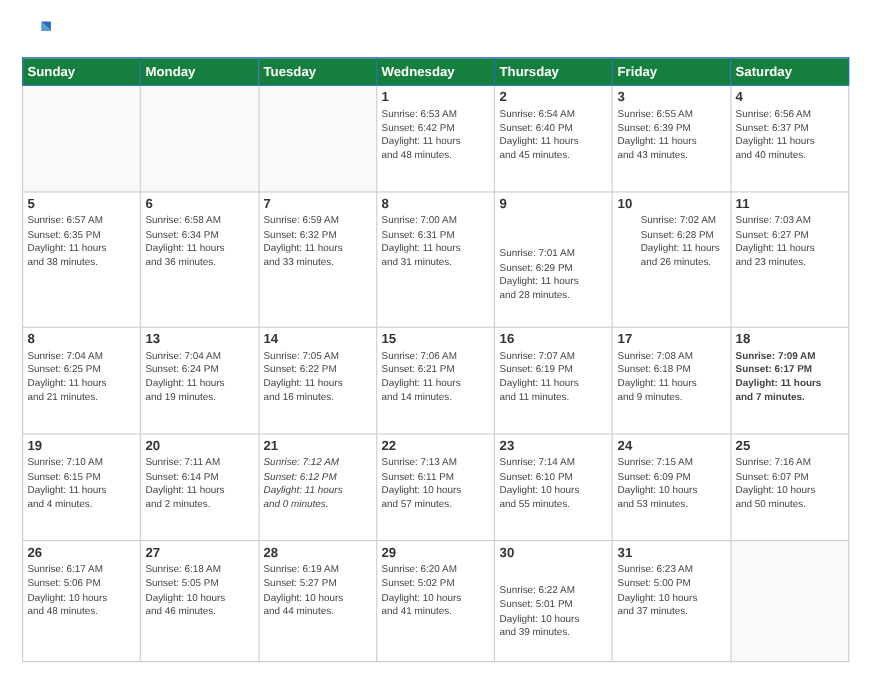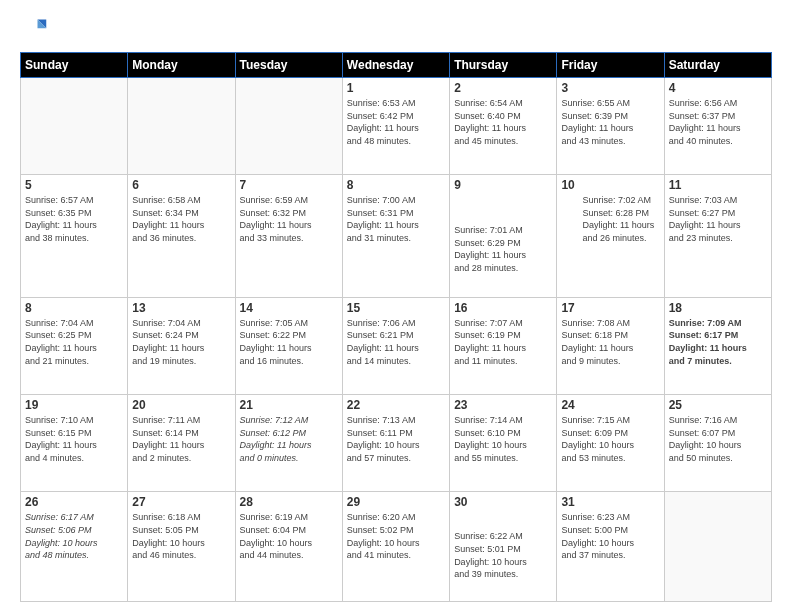--- a/index.html
+++ b/index.html
@@ -53,21 +53,21 @@
     .location-title {
       font-size: 14px;
       color: #555;
     }
     table {
       width: 100%;
       border-collapse: collapse;
       flex: 1;
     }
     .day-header {
-      background: #000000;
+      background: #15803d;
       color: #fff;
       font-size: 12px;
       font-weight: bold;
       padding: 5px 4px;
       text-align: left;
       border: 1px solid #2a6bbf;
     }
     .day-cell {
       border: 1px solid #ccc;
       vertical-align: top;
@@ -309,36 +309,36 @@
             <div class="day-num">25</div>
             <div class="day-info" style="white-space: pre-line;">Sunrise: 7:16 AM
 Sunset: 6:07 PM
 Daylight: 10 hours
 and 50 minutes.</div>
           </td>
         </tr>
         <tr>
           <td class="day-cell">
             <div class="day-num">26</div>
-            <div class="day-info" style="white-space: pre-line; font-style: italic;">Sunrise: 6:17 AM
+            <div class="day-info" style="white-space: pre-line;">Sunrise: 6:17 AM
 Sunset: 5:06 PM
 Daylight: 10 hours
 and 48 minutes.</div>
           </td>
           <td class="day-cell">
             <div class="day-num">27</div>
             <div class="day-info" style="white-space: pre-line;">Sunrise: 6:18 AM
 Sunset: 5:05 PM
 Daylight: 10 hours
 and 46 minutes.</div>
           </td>
           <td class="day-cell">
             <div class="day-num">28</div>
             <div class="day-info" style="white-space: pre-line;">Sunrise: 6:19 AM
-Sunset: 6:04 PM
+Sunset: 5:27 PM
 Daylight: 10 hours
 and 44 minutes.</div>
           </td>
           <td class="day-cell">
             <div class="day-num">29</div>
             <div class="day-info" style="white-space: pre-line;">Sunrise: 6:20 AM
 Sunset: 5:02 PM
 Daylight: 10 hours
 and 41 minutes.</div>
           </td>

